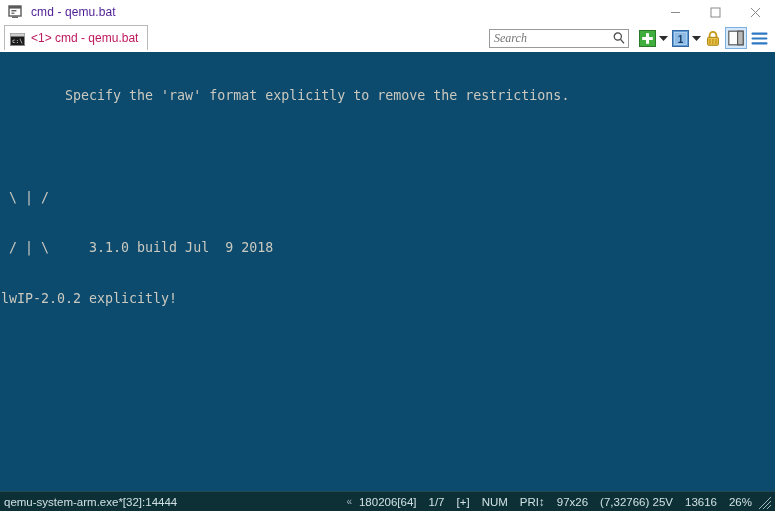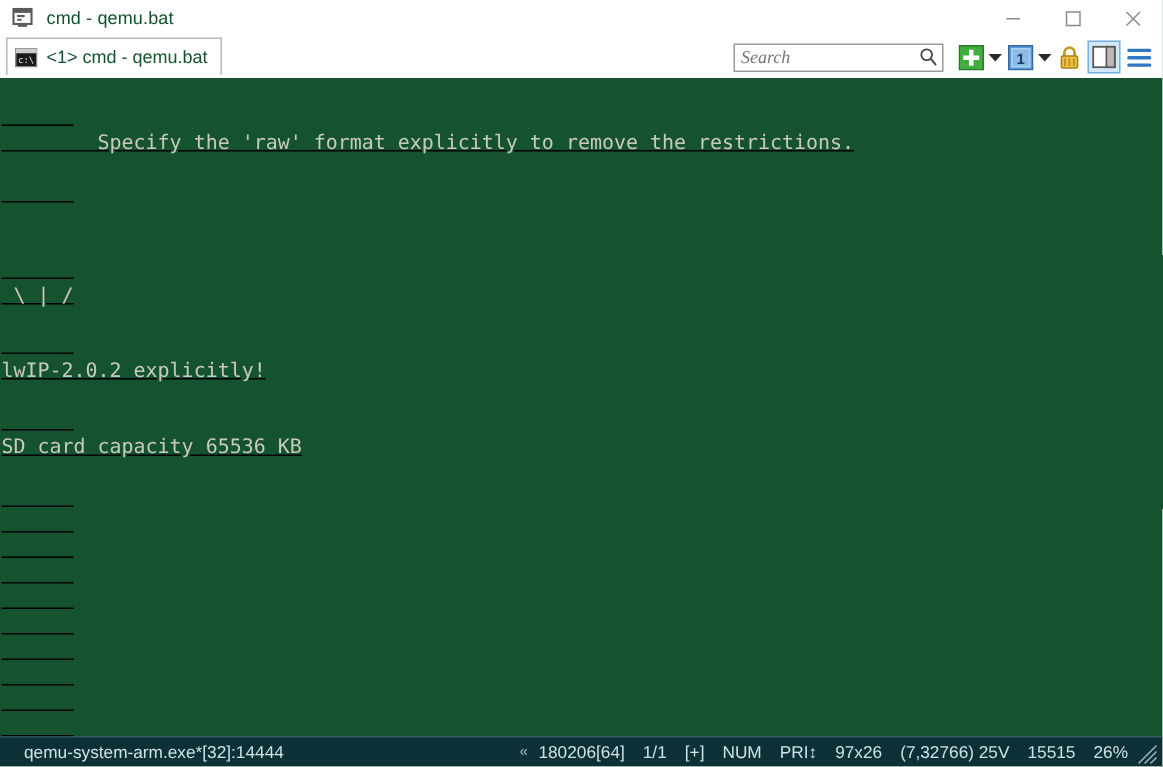--- a/index.html
+++ b/index.html
@@ -26,21 +26,21 @@
   }
   .title-icon {
     width: 16px; height: 16px;
     margin-left: 7px; margin-right: 8px;
     position: relative;
     flex: 0 0 16px;
   }
   .title-icon svg { display: block; }
   .title-text {
     font-size: 12px;
-    color: #14532d;
+    color: #4c1d95;
     letter-spacing: 0.1px;
     white-space: nowrap;
   }
   .win-controls {
     margin-left: auto;
     display: flex; height: 24px;
   }
   .win-btn {
     width: 40px; height: 24px;
     display: flex; align-items: center; justify-content: center;
@@ -66,21 +66,21 @@
     border-bottom: none;
     gap: 6px;
   }
   .tab-icon {
     width: 15px; height: 13px;
     flex: 0 0 15px;
     position: relative;
   }
   .tab-label {
     font-size: 12px;
-    color: #14532d;
+    color: #be185d;
     white-space: nowrap;
   }
   .toolbar {
     margin-left: auto;
     display: flex; align-items: center;
     gap: 0px;
     padding-right: 5px;
   }
   .searchbox {
     width: 140px; height: 19px;
@@ -112,25 +112,24 @@
     width: 22px; height: 22px;
   }
   .tb-caret {
     width: 11px; height: 20px;
     display: flex; align-items: center; justify-content: center;
   }
 
   
   .terminal {
     flex: 1 1 auto;
-    background: #14532d;
+    background: #0c4a6e;
     overflow: hidden;
     padding: 2px 0 12px 0;
     position: relative;
-    text-decoration: underline;
   }
   .term-inner {
     font-family: "DejaVu Sans Mono", "Liberation Mono", monospace;
     font-size: 13.3px;
     line-height: 16.95px;
     color: #cac9bf;
     white-space: pre;
     letter-spacing: 0px;
     padding-left: 1px;
   }
@@ -142,21 +141,21 @@
     flex: 0 0 20px;
     background: #0d3036;
     color: #b9cdd0;
     display: flex; align-items: center;
     font-family: "Liberation Sans", sans-serif;
     font-size: 11.5px;
     position: relative;
     border-top: 1px solid #1e4b52;
   }
   .st-left {
-    padding-left: 16px;
+    padding-left: 4px;
     white-space: nowrap;
     color: #cfe1e4;
   }
   .st-right {
     margin-left: auto;
     display: flex; align-items: center;
     gap: 0px;
     padding-right: 2px;
     white-space: nowrap;
   }
@@ -281,22 +280,22 @@
       </div>
 
     </div>
   </div>
 
   <div class="terminal">
     <div class="term-inner">
       <div class="term-line">        Specify the 'raw' format explicitly to remove the restrictions.</div>
       <div class="term-line"></div>
       <div class="term-line"> \ | /</div>
+      <div class="term-line"> / | \     3.1.0 build Jul  9 2018</div>
       <div class="term-line">lwIP-2.0.2 explicitly!</div>
-      <div class="term-line">SD card capacity 65536 KB</div>
       
       
       
       
       
       
       
       
       
       
@@ -309,27 +308,27 @@
       
       
     </div>
   </div>
 
   <div class="statusbar">
     <span class="st-left">qemu-system-arm.exe*[32]:14444</span>
     <div class="st-right">
       <span class="st-chev">«</span>
       <span class="st-cell">180206[64]</span>
-      <span class="st-cell">1/1</span>
+      <span class="st-cell">1/7</span>
       <span class="st-cell">[+]</span>
       <span class="st-cell">NUM</span>
       <span class="st-cell">PRI↕</span>
       <span class="st-cell">97x26</span>
       <span class="st-cell">(7,32766) 25V</span>
-      <span class="st-cell">15515</span>
+      <span class="st-cell">13616</span>
       <span class="st-cell">26%</span>
       <span class="grip">
         <svg width="14" height="16" viewBox="0 0 14 16">
           <line x1="1" y1="15" x2="13" y2="3" stroke="#9fb7bb" stroke-width="1"></line>
           <line x1="5" y1="15" x2="13" y2="7" stroke="#9fb7bb" stroke-width="1"></line>
           <line x1="9" y1="15" x2="13" y2="11" stroke="#9fb7bb" stroke-width="1"></line>
         </svg>
       </span>
     </div>
   </div>

